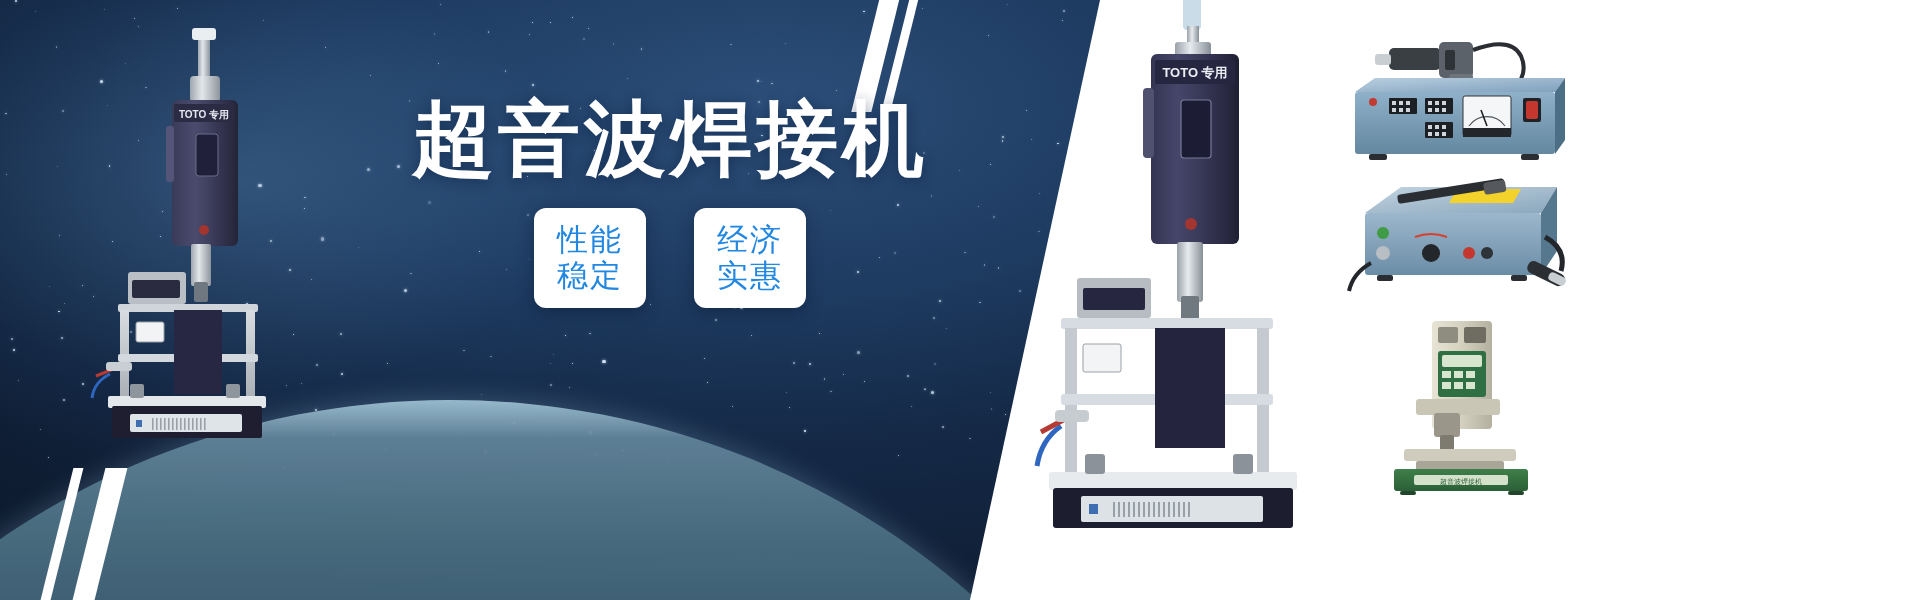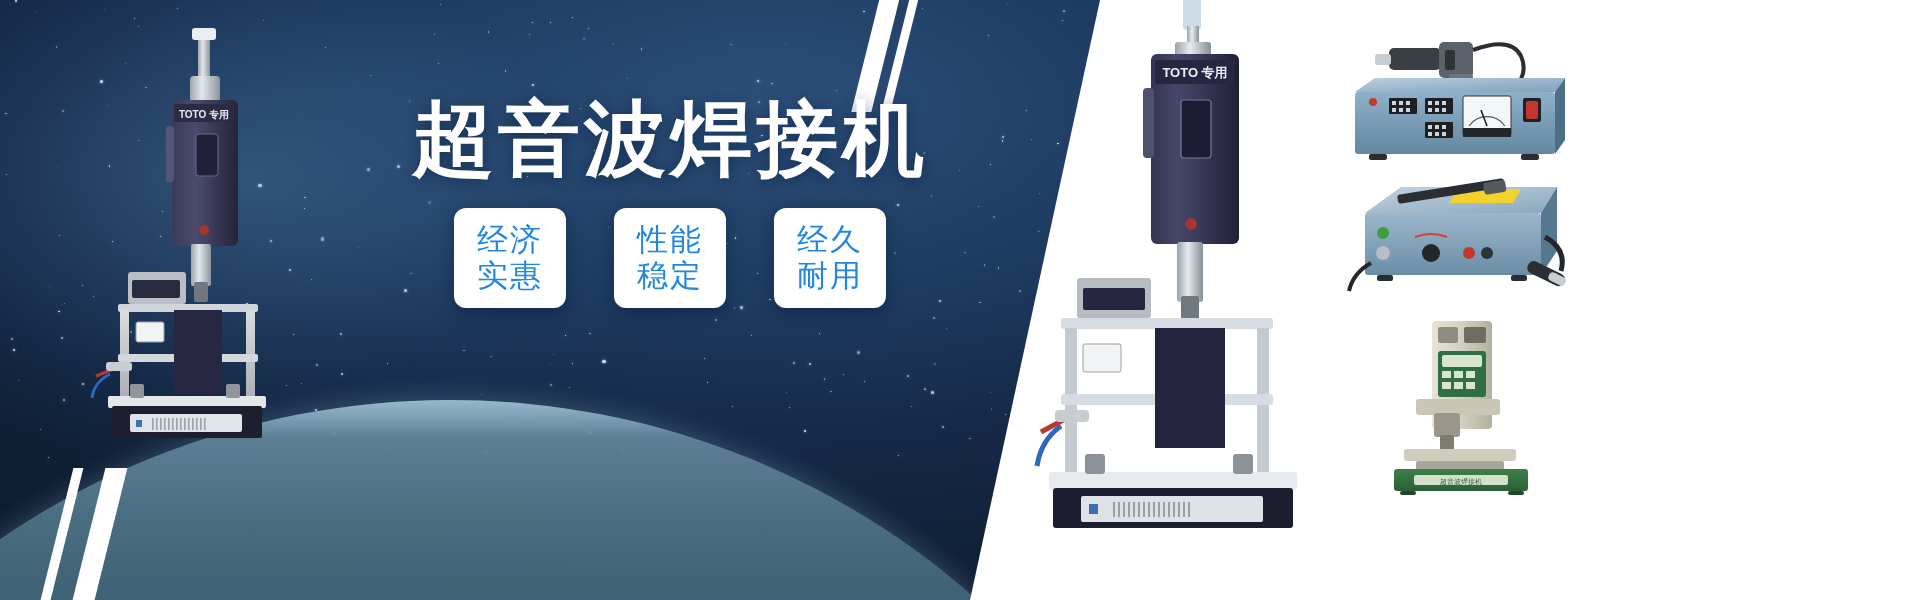--- a/index.html
+++ b/index.html
@@ -679,30 +679,26 @@
       <rect x="20" y="176" width="16" height="4" rx="2" fill="#23452b"></rect>
       <rect x="128" y="176" width="16" height="4" rx="2" fill="#23452b"></rect>
     </svg>
   </div>
 
   <div class="copy">
     <div class="headline">超音波焊接机</div>
     <div class="badges">
 
       <div class="badge">
+        <span>性能</span>
+        <span>稳定</span>
+      </div>
+
+      <div class="badge">
         <span>经济</span>
         <span>实惠</span>
       </div>
 
-      <div class="badge">
-        <span>性能</span>
-        <span>稳定</span>
-      </div>
-
-      <div class="badge">
-        <span>经久</span>
-        <span>耐用</span>
-      </div>
 
     </div>
   </div>
 
 </div>
 
 </body></html>

